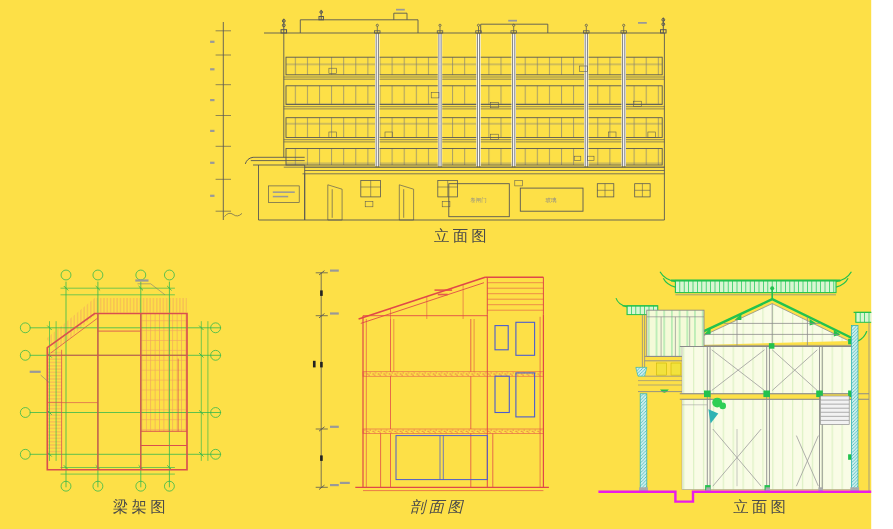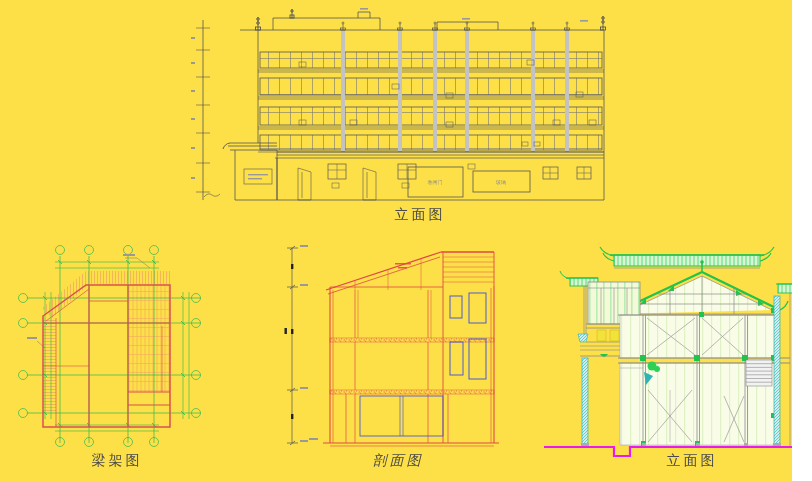--- a/index.html
+++ b/index.html
@@ -406,16 +406,16 @@
         <rect x="156" y="205" width="4" height="4"></rect>
       <rect x="204" y="205" width="4" height="4"></rect>
         <rect x="41" y="205" width="8" height="4"></rect>
       <rect x="233" y="205" width="8" height="4"></rect>
     </g>
 
     <path d="M4,209 H74 V218 H90 V209 H268" stroke="#ea1bea" stroke-width="2.2" fill="none"></path>
   </svg>
 
   <div class="caption" style="left:360px;top:206px;">立面图</div>
-  <div class="caption" style="left:57px;top:452px;">梁架图</div>
+  <div class="caption" style="left:68px;top:452px;">梁架图</div>
   <div class="caption" style="left:338px;top:452px;font-style:italic;">剖面图</div>
   <div class="caption" style="left:632px;top:452px;">立面图</div>
 </div>
 
 </body></html>

